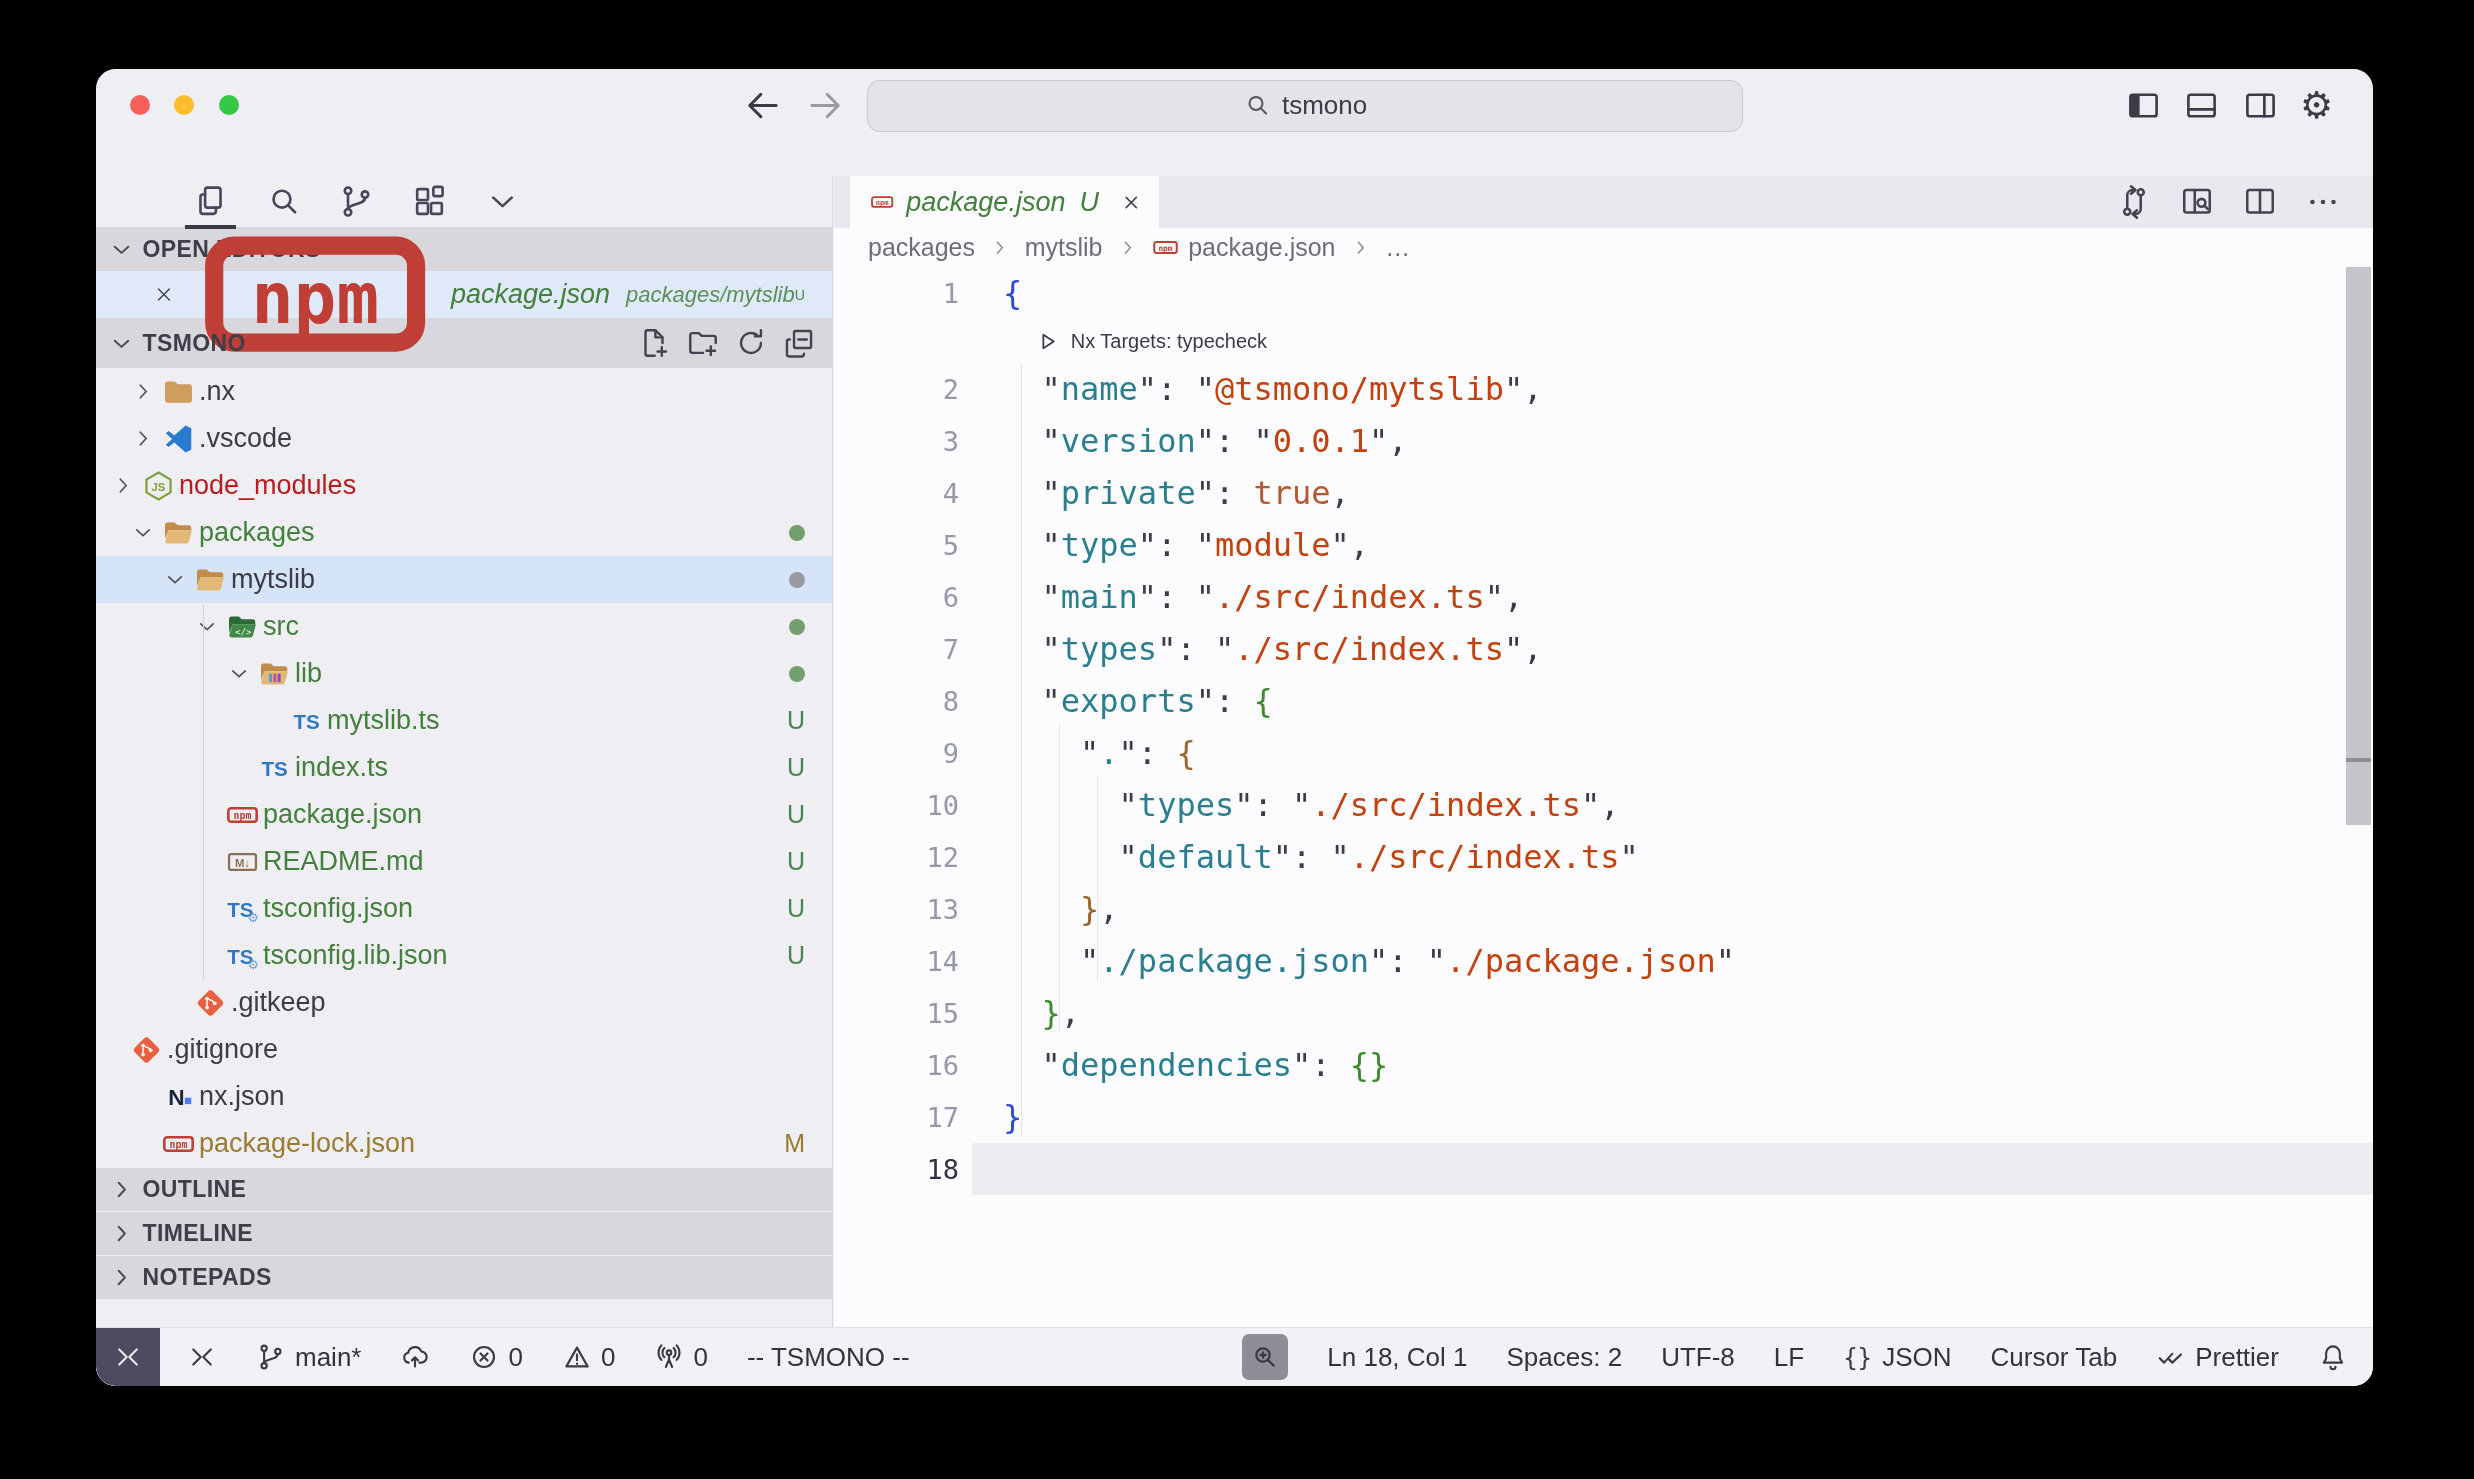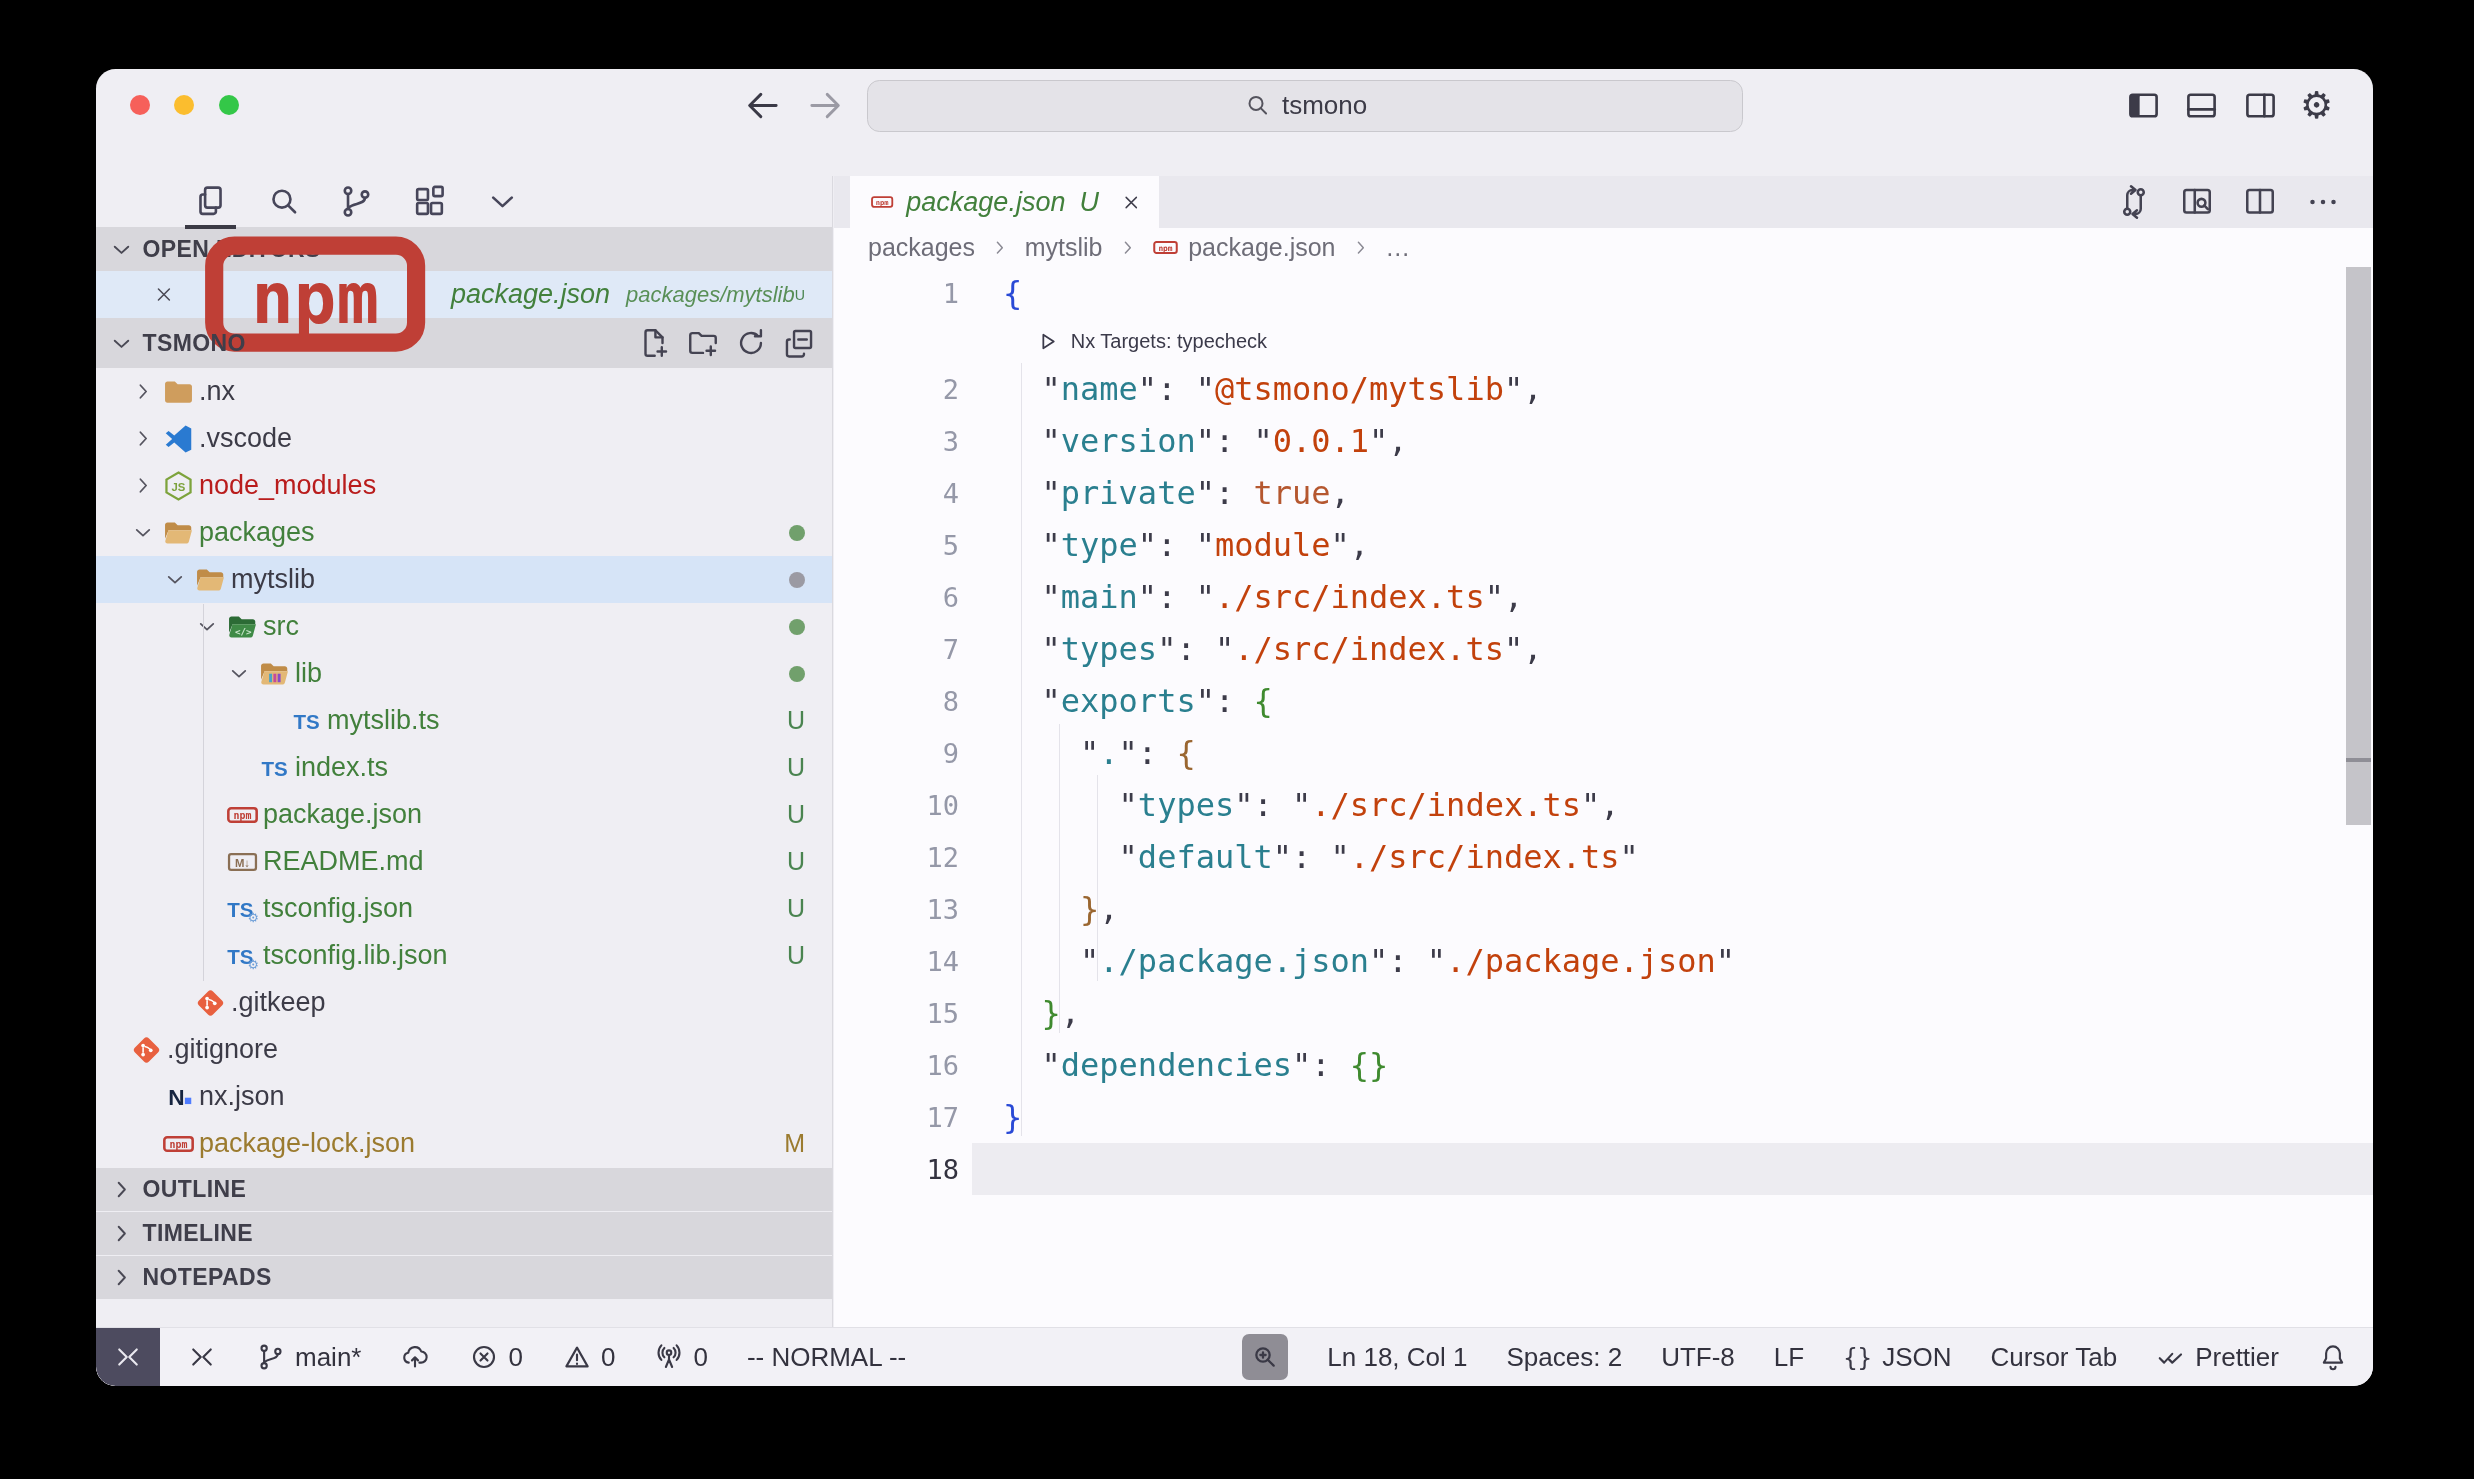--- a/index.html
+++ b/index.html
@@ -281,21 +281,21 @@
               <path d="m9.5 6 5.5 6-5.5 6"></path>
             </svg>
           </span>
           <span class="ficon">
             <svg viewBox="0 0 24 24">
               <path d="M17 2.5 21 4.5v15l-4 2-8-7-4 3.2L3 16l4.5-4L3 8l2-1.7 4 3.2Z" fill="#2a7ad1"></path>
             </svg>
           </span>
           <span class="lbl default">.vscode</span>
         </div>
-        <div class="trow" style="padding-left: 32px;">
+        <div class="trow" style="padding-left: 12px;">
           <span class="chev">
             <svg viewBox="0 0 24 24" fill="none" stroke="currentColor" stroke-width="1.7" stroke-linecap="round" stroke-linejoin="round">
               <path d="m9.5 6 5.5 6-5.5 6"></path>
             </svg>
           </span>
           <span class="ficon">
             <svg viewBox="0 0 24 24" style="font-size:30px">
               <path d="m12 2.5 8.5 5v9L12 21.5l-8.5-5v-9Z" fill="none" stroke="#7da33c" stroke-width="1.6"></path>
               <text x="12" y="15.3" font-size="8" font-weight="bold" fill="#7da33c" text-anchor="middle" font-family="Liberation Sans,sans-serif">JS</text>
             </svg>
@@ -739,21 +739,21 @@
         <span class="sbitem">
           <span class="si">
             <svg viewBox="0 0 24 24" fill="none" stroke="currentColor" stroke-width="1.7" stroke-linecap="round" stroke-linejoin="round">
               <circle cx="12" cy="8.5" r="1.8"></circle>
               <path d="M12 10.5v4M9.5 20l2.5-6 2.5 6M8.3 12.2a5.2 5.2 0 0 1 0-7.4M15.7 4.8a5.2 5.2 0 0 1 0 7.4M5.9 14.3a8.5 8.5 0 0 1 0-11.6M18.1 2.7a8.5 8.5 0 0 1 0 11.6"></path>
             </svg>
           </span>
           <span>0</span>
         </span>
         <span class="sbitem">
-          <span>-- NORMAL --</span>
+          <span>-- TSMONO --</span>
         </span>
       </div>
     <div class="sbgroup right" id="sbright">
         <span class="sbitem">
           <span class="zoombox">
             <span class="si">
               <svg viewBox="0 0 24 24" fill="none" stroke="currentColor" stroke-width="1.7" stroke-linecap="round" stroke-linejoin="round">
                 <circle cx="10.5" cy="10.5" r="5"></circle>
                 <path d="M14 14 18.5 18.5M10.5 8.5v4M8.5 10.5h4"></path>
               </svg>

